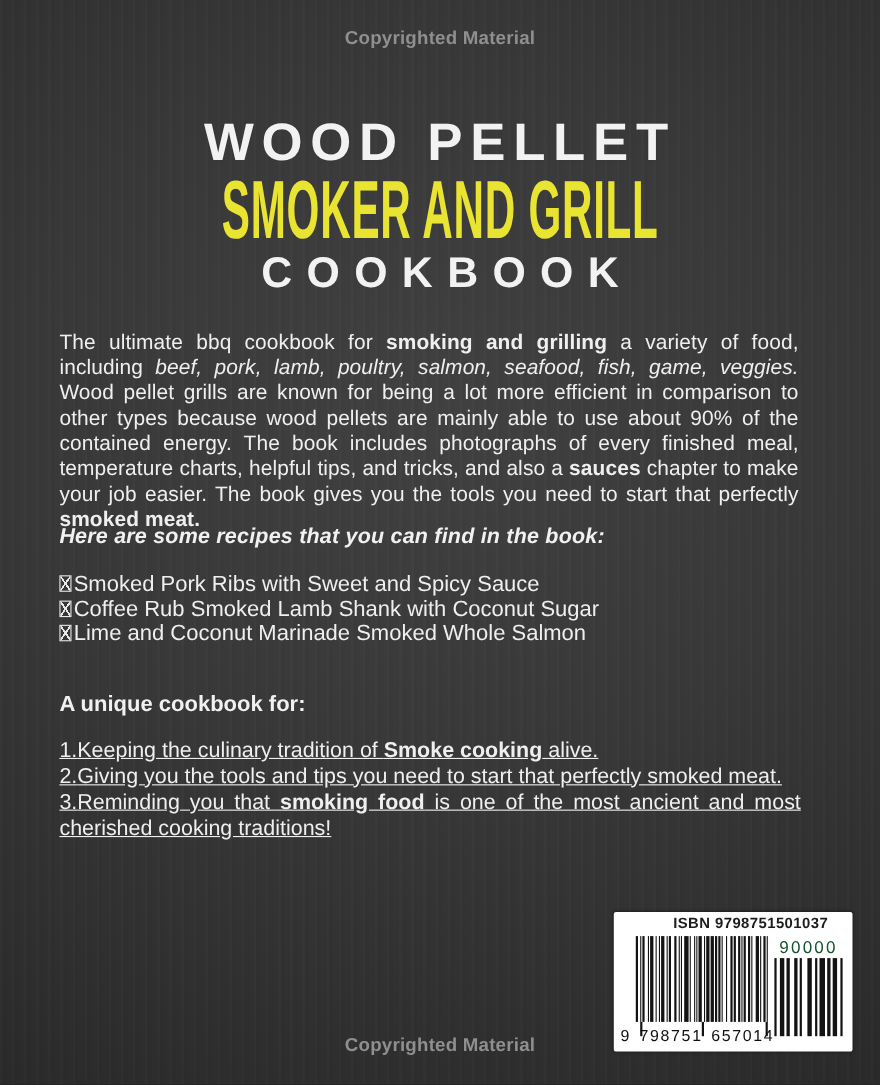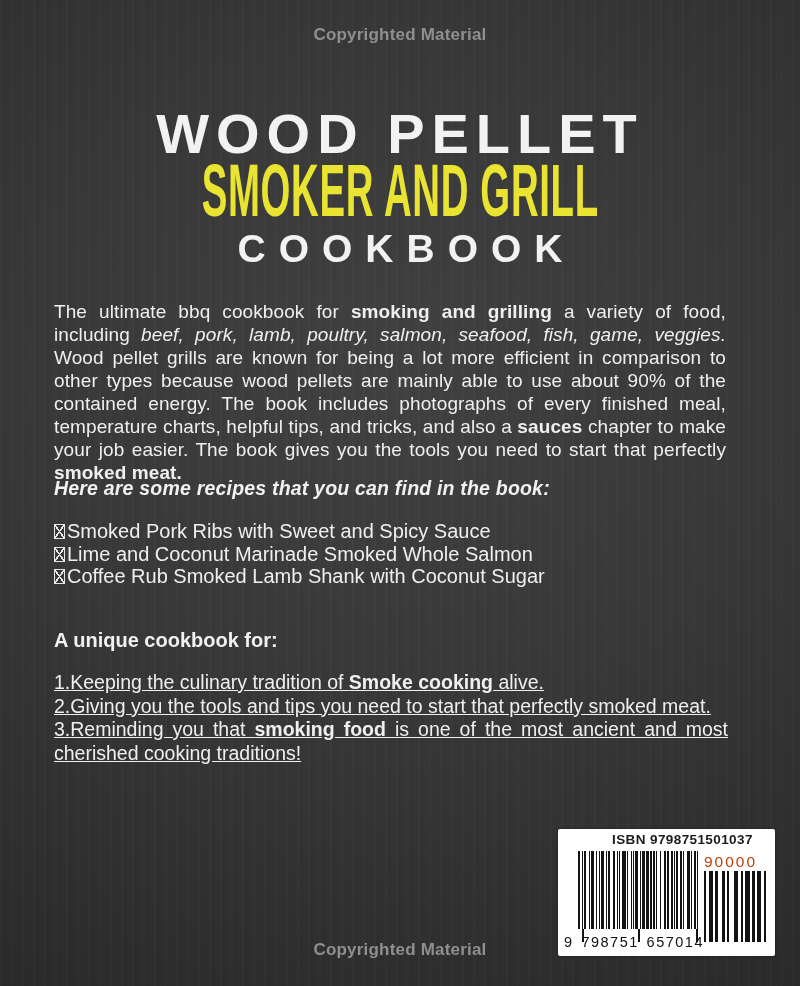--- a/index.html
+++ b/index.html
@@ -25,21 +25,21 @@
   .copyright {
     position: absolute; left: 0; width: 100%;
     text-align: center;
     color: #8f8f8f;
     font-size: 17px; font-weight: 600; letter-spacing: 0.2px;
   }
   .copyright.top { top: 25px; }
   .copyright.bottom { top: 940px; }
 
   .title-line { position: absolute; left: 0; width: 100%; text-align: center; line-height: 1; font-weight: bold; color: #f2f2f2; }
-  .title-line1 { top: 106px; font-size: 56px; letter-spacing: 7px; text-shadow: 0 0 1px rgba(0,0,0,0.25); }
+  .title-line1 { top: 106px; font-size: 48px; letter-spacing: 7px; text-shadow: 0 0 1px rgba(0,0,0,0.25); }
   .title-line2-wrap { top: 161px; font-size: 60px; }
   .title-line2-wrap .squeeze {
     display: inline-block;
     transform: scale(0.64, 1.25);
     transform-origin: 50% 50%;
     letter-spacing: 1px;
     white-space: nowrap;
   }
   .title-line3 { top: 229px; font-size: 39px; letter-spacing: 13px; padding-left: 13px; box-sizing: border-box; }
 
@@ -99,21 +99,21 @@
   .guard-stub.g2 { left: 80px; }
   .guard-stub.g3 { left: 138px; }
   .digits-row {
     position: absolute; left: 6px; top: 105px; width: 140px;
     display: flex; justify-content: space-between;
     color: #111; font-size: 14.5px; font-weight: 500;
   }
   .digits-row span { letter-spacing: 1.5px; }
   .supp-num {
     position: absolute; left: 146px; top: 24px; width: 62px;
-    text-align: left; color: #c2410c; font-size: 15.5px; letter-spacing: 2px;
+    text-align: center; color: #14532d; font-size: 15.5px; letter-spacing: 2px;
   }
   .supp-bars { position: absolute; left: 146px; top: 42px; width: 62px; height: 71px; }
 </style>
 </head>
 <body>
 
 <div class="cover">
 
   <div class="copyright top">Copyrighted Material</div>
 
@@ -124,22 +124,22 @@
   </div>
 
   <div class="title-line title-line3">COOKBOOK</div>
 
   <p class="desc"><span>The ultimate bbq cookbook for </span><span class="b">smoking and grilling</span><span> a variety of food, including </span><span class="i">beef, pork, lamb, poultry, salmon, seafood, fish, game, veggies.</span><span> Wood pellet grills are known for being a lot more efficient in comparison to other types because wood pellets are mainly able to use about 90% of the contained energy. The book includes photographs of every finished meal, temperature charts, helpful tips, and tricks, and also a </span><span class="b">sauces</span><span> chapter to make your job easier. The book gives you the tools you need to start that perfectly </span><span class="b">smoked meat.</span></p>
 
   <p class="recipes-heading">Here are some recipes that you can find in the book:</p>
 
   <div class="recipe-list">
       <div class="recipe-item"><span class="notdef"></span><span>Smoked Pork Ribs with Sweet and Spicy Sauce</span></div>
+      <div class="recipe-item"><span class="notdef"></span><span>Coffee Rub Smoked Lamb Shank with Coconut Sugar</span></div>
       <div class="recipe-item"><span class="notdef"></span><span>Lime and Coconut Marinade Smoked Whole Salmon</span></div>
-      <div class="recipe-item"><span class="notdef"></span><span>Coffee Rub Smoked Lamb Shank with Coconut Sugar</span></div>
     </div>
 
   <p class="unique-heading">A unique cookbook for:</p>
 
   <div class="unique-list">
       <div class="unique-item"><span>1.</span><span>Keeping the culinary tradition of </span><span class="b">Smoke cooking</span><span> alive.</span></div>
       <div class="unique-item"><span>2.</span><span>Giving you the tools and tips you need to start that perfectly smoked meat.</span></div>
       <div class="unique-item"><span>3.</span><span>Reminding you that </span><span class="b">smoking food</span><span> is one of the most ancient and most cherished cooking traditions!</span></div>
     </div>
 

